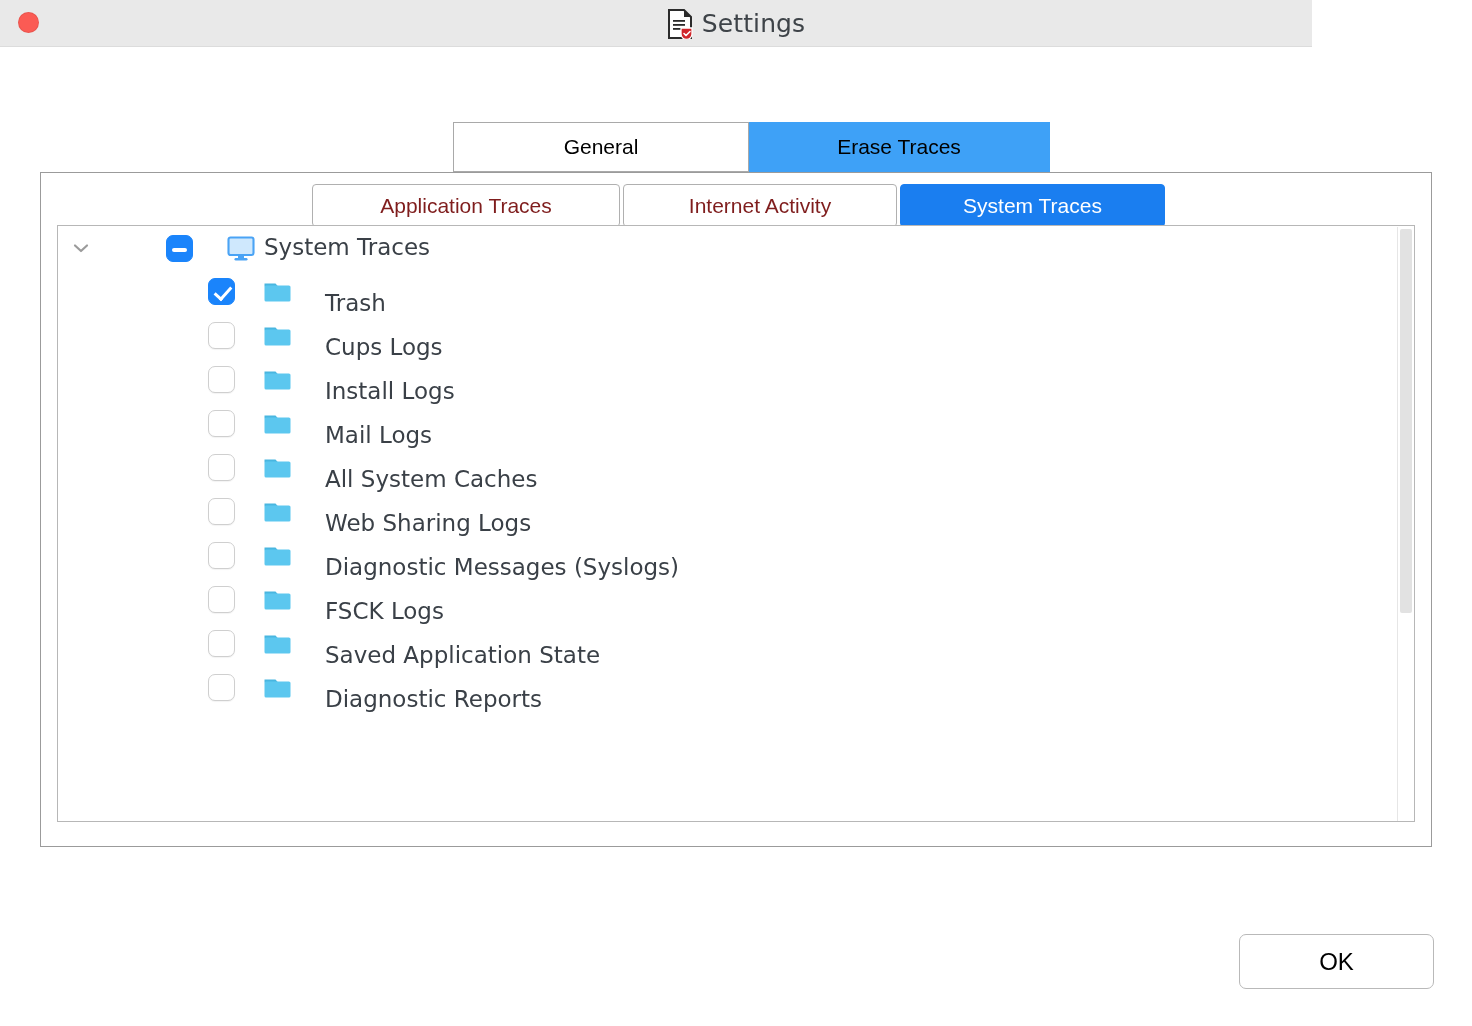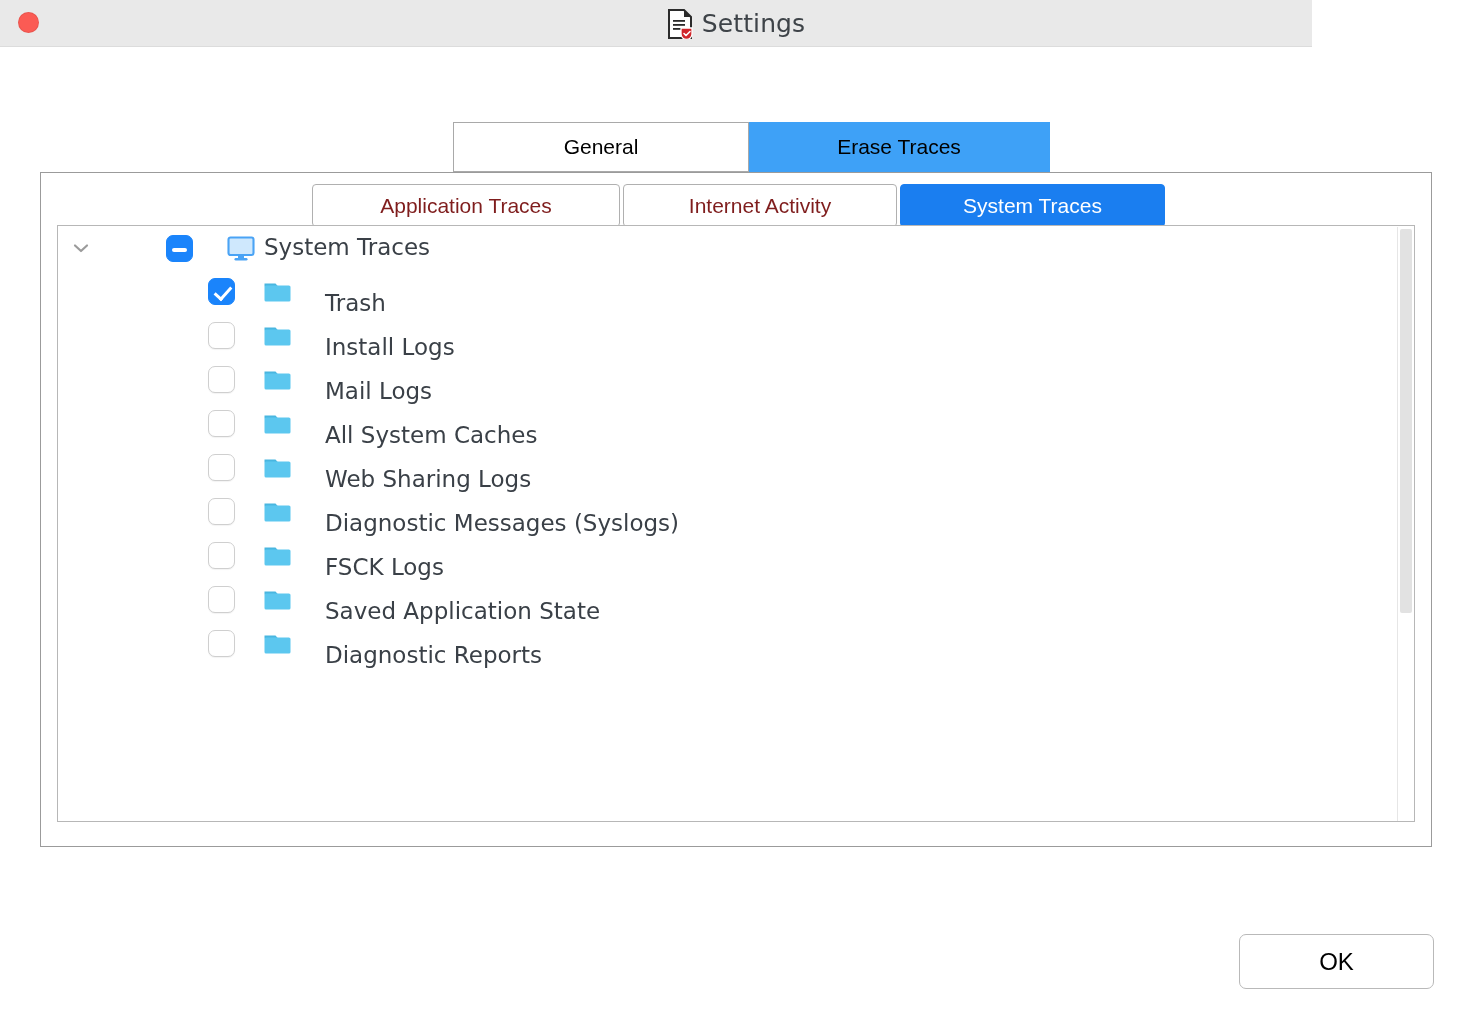--- a/index.html
+++ b/index.html
@@ -295,20 +295,28 @@
               <rect x="1.5" y="6.5" width="26" height="16" rx="1.6" fill="#5cc7ef"></rect>
             </svg></span>
           <span class="row-label">Trash</span>
         </div>
         <div class="row row-child">
           <span class="cb unchecked"></span>
           <span class="row-icon"><svg viewBox="0 0 30 26" width="30" height="26">
               <path d="M1.5 4.5 h11 l2.6 3 h-13.6 z" fill="#49b6e0"></path>
               <rect x="1.5" y="6.5" width="26" height="16" rx="1.6" fill="#5cc7ef"></rect>
             </svg></span>
+          <span class="row-label">Cups Logs</span>
+        </div>
+        <div class="row row-child">
+          <span class="cb unchecked"></span>
+          <span class="row-icon"><svg viewBox="0 0 30 26" width="30" height="26">
+              <path d="M1.5 4.5 h11 l2.6 3 h-13.6 z" fill="#49b6e0"></path>
+              <rect x="1.5" y="6.5" width="26" height="16" rx="1.6" fill="#5cc7ef"></rect>
+            </svg></span>
           <span class="row-label">Install Logs</span>
         </div>
         <div class="row row-child">
           <span class="cb unchecked"></span>
           <span class="row-icon"><svg viewBox="0 0 30 26" width="30" height="26">
               <path d="M1.5 4.5 h11 l2.6 3 h-13.6 z" fill="#49b6e0"></path>
               <rect x="1.5" y="6.5" width="26" height="16" rx="1.6" fill="#5cc7ef"></rect>
             </svg></span>
           <span class="row-label">Mail Logs</span>
         </div>

